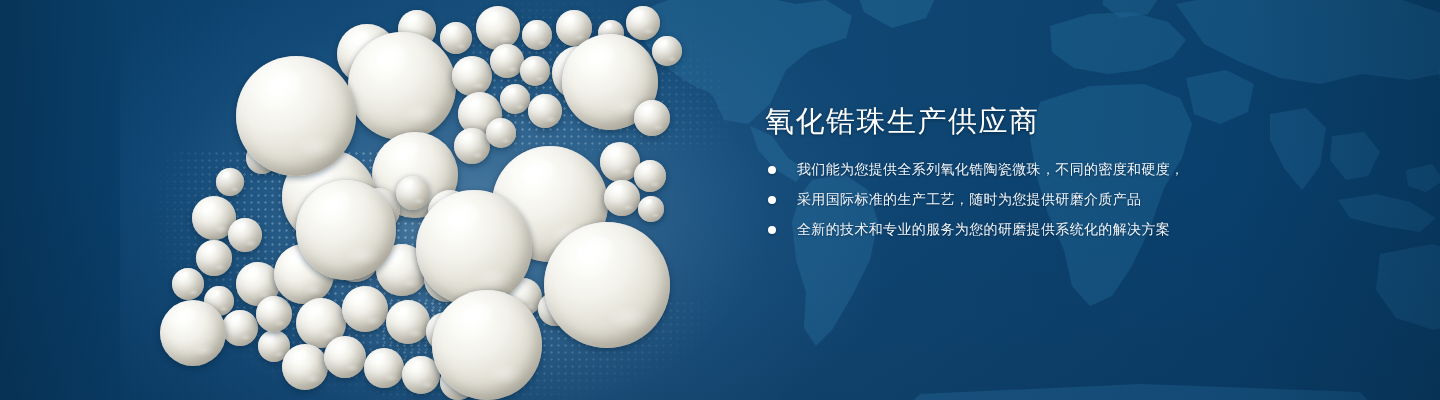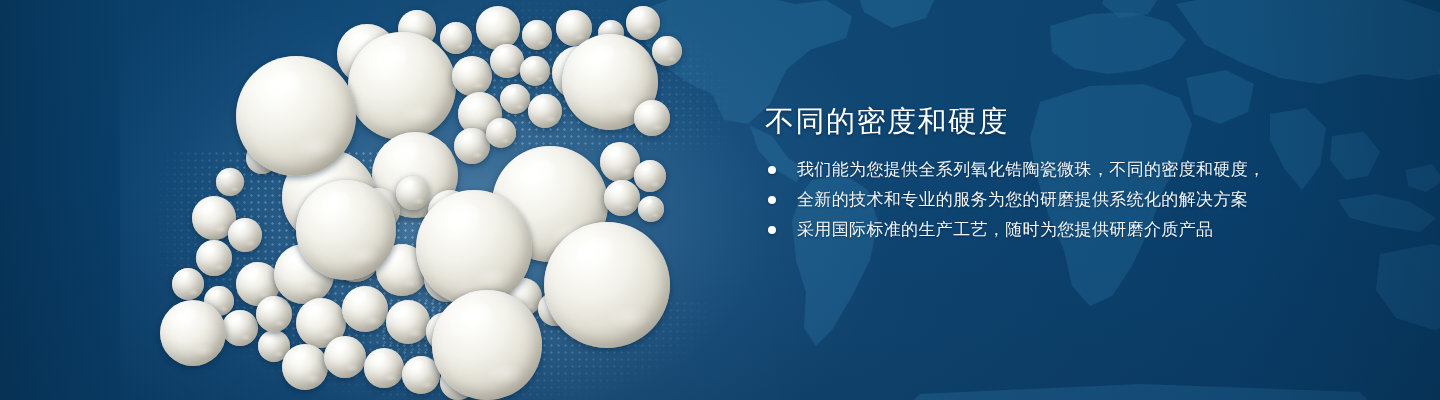--- a/index.html
+++ b/index.html
@@ -159,21 +159,21 @@
   }
   .bullets {
     list-style: none;
     margin: 0;
     padding: 0;
   }
   .bullet {
     position: relative;
     padding-left: 32px;
     margin-bottom: 7px;
-    font-size: 17px;
+    font-size: 14px;
     line-height: 23px;
     color: #f2f6fa;
     letter-spacing: 0.35px;
     text-shadow: 0 1px 2px rgba(2,24,45,0.50);
   }
   .bullet:last-child { margin-bottom: 0; }
   .dot {
     position: absolute;
     left: 3px;
     top: 8px;
@@ -317,31 +317,31 @@
 
     <div class="bead" style="left:236px; top:56px; width:120px; height:120px;"></div>
     <div class="bead" style="left:416px; top:190px; width:116px; height:116px;"></div>
     <div class="bead" style="left:544px; top:222px; width:126px; height:126px;"></div>
     <div class="bead" style="left:432px; top:290px; width:110px; height:110px;"></div>
     <div class="bead" style="left:160px; top:300px; width:66px; height:66px;"></div>
     <div class="bead" style="left:296px; top:180px; width:100px; height:100px;"></div>
   </div>
 
   <div class="content">
-    <h1 class="headline">不同的密度和硬度</h1>
+    <h1 class="headline">氧化锆珠生产供应商</h1>
 
     <ul class="bullets">
       <li class="bullet">
         <span class="dot"></span>
         <span class="bullet-line">我们能为您提供全系列氧化锆陶瓷微珠，不同的密度和硬度，</span>
       </li>
       <li class="bullet">
         <span class="dot"></span>
-        <span class="bullet-line">全新的技术和专业的服务为您的研磨提供系统化的解决方案</span>
+        <span class="bullet-line">采用国际标准的生产工艺，随时为您提供研磨介质产品</span>
       </li>
       <li class="bullet">
         <span class="dot"></span>
-        <span class="bullet-line">采用国际标准的生产工艺，随时为您提供研磨介质产品</span>
+        <span class="bullet-line">全新的技术和专业的服务为您的研磨提供系统化的解决方案</span>
       </li>
     </ul>
   </div>
 
 </div>
 
 </body></html>

